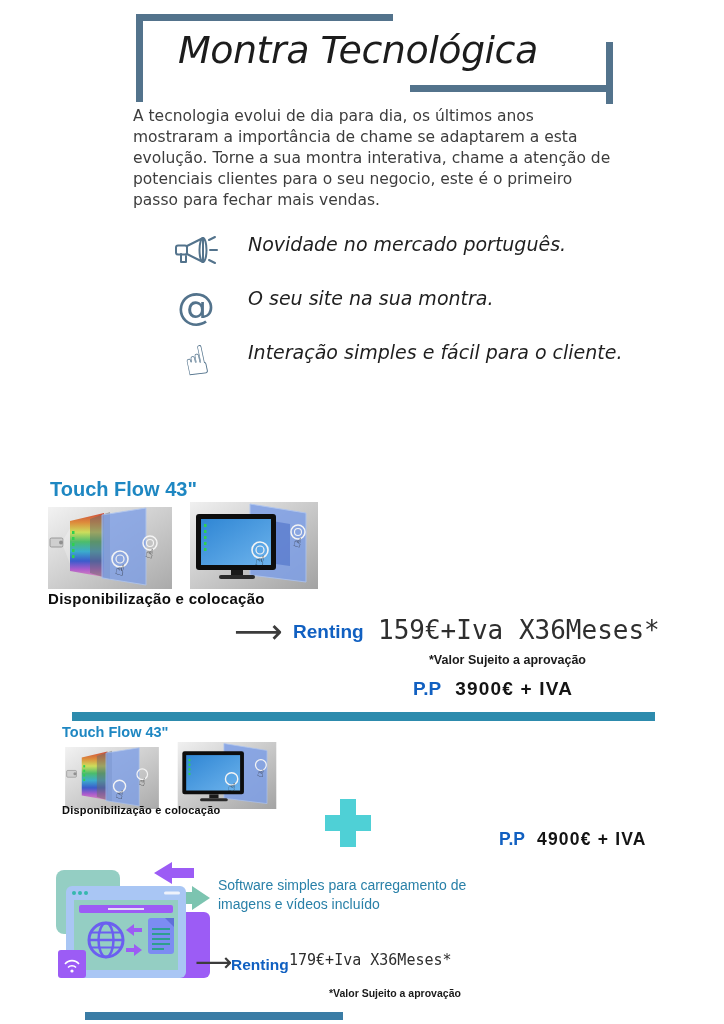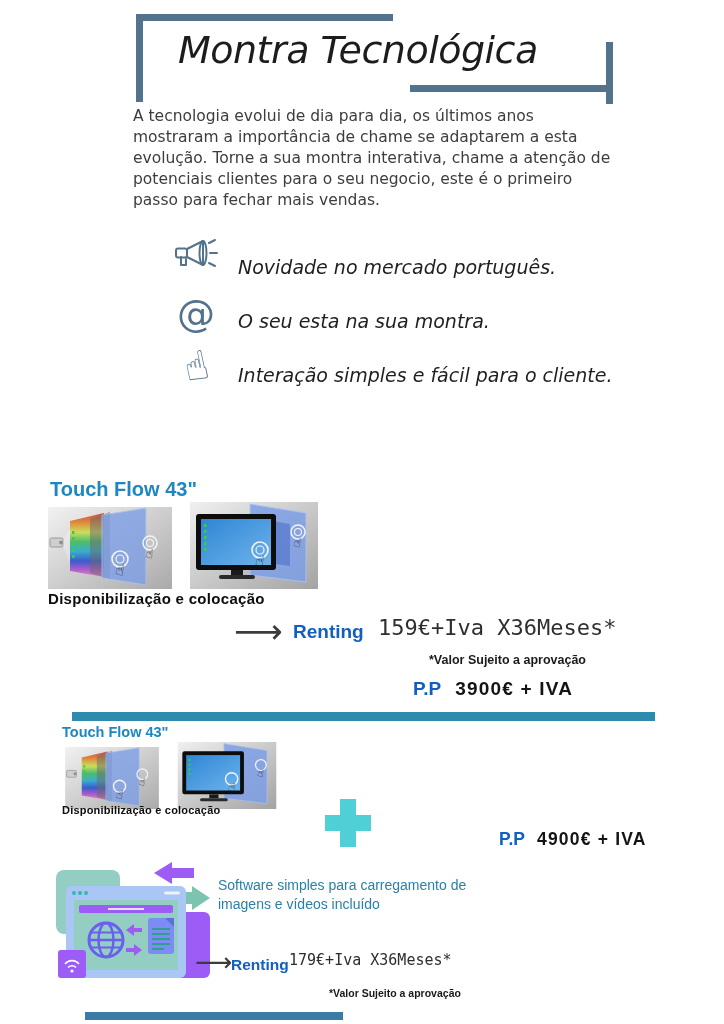--- a/index.html
+++ b/index.html
@@ -24,21 +24,21 @@
   .br-br-v{left:606px;top:42px;width:7px;height:62px}
 
   .title{position:absolute;left:178px;top:28px;width:420px;font-style:italic;
          font-size:38px;color:var(--ink);white-space:nowrap;letter-spacing:-0.5px}
 
   .intro{position:absolute;left:133px;top:106px;width:478px;font-size:15.5px;
          line-height:21px;color:#3d3d3d}
 
   
   .features{position:absolute;left:170px;top:233px;display:flex;flex-direction:column;gap:9px}
-  .feature{display:flex;align-items:flex-end;gap:16px;height:45px}
+  .feature{display:flex;align-items:flex-start;gap:26px;height:45px}
   .ficon{width:52px;display:flex;justify-content:center;align-items:center;color:var(--bracket)}
   .ftext{font-style:italic;font-size:19px;color:#1f1f1f;white-space:nowrap}
   .at-glyph{font-size:38px;font-weight:400;color:var(--bracket);line-height:1}
   .hand-glyph{font-size:40px;color:var(--bracket);line-height:1;transform:rotate(-12deg)}
 
   
   .h-product{position:absolute;font-weight:bold;color:var(--heading-blue);
              font-family:"Liberation Sans",sans-serif;white-space:nowrap}
   .h1{left:50px;top:478px;font-size:20px}
   .h2{left:62px;top:724px;font-size:14.5px}
@@ -53,21 +53,21 @@
 
   .arrow{position:absolute;color:#3c3c3c;font-family:"DejaVu Sans",sans-serif;line-height:1}
   .arrow1{left:234px;top:614px;font-size:34px}
   .arrow2{left:195px;top:949px;font-size:26px}
 
   .renting{position:absolute;font-family:"Liberation Sans",sans-serif;font-weight:bold;color:var(--accent-blue);white-space:nowrap}
   .rent1{left:293px;top:621px;font-size:19px}
   .rent2{left:231px;top:956px;font-size:15.5px}
 
   .price-mono{position:absolute;font-family:"DejaVu Sans Mono",monospace;color:#2e2e2e;white-space:nowrap}
-  .price1{left:378px;top:615px;font-size:22px}
+  .price1{left:378px;top:615px;font-size:26px}
   .price2{left:289px;top:951px;font-size:15px}
 
   .disclaimer{position:absolute;font-family:"Liberation Sans",sans-serif;font-weight:bold;color:#1a1a1a;white-space:nowrap}
   .disc1{left:429px;top:653px;font-size:12.5px}
   .disc2{left:329px;top:987px;font-size:10.5px}
 
   .pprow{position:absolute;display:flex;align-items:center;font-family:"Liberation Sans",sans-serif;font-weight:bold;white-space:nowrap}
   .pp1{left:413px;top:678px;font-size:19px;gap:14px}
   .pp2{left:499px;top:829px;font-size:17.5px;gap:12px}
   .pp-label{color:var(--accent-blue)}
@@ -111,21 +111,21 @@
             <path d="M39,17 L46,17"></path>
             <path d="M38,27 L44,30"></path>
         </svg>
       </div>
       <div class="ftext">Novidade no mercado português.</div>
     </div>
     <div class="feature">
       <div class="ficon">
         <div class="at-glyph">@</div>
       </div>
-      <div class="ftext">O seu esta na sua montra.</div>
+      <div class="ftext">O seu site na sua montra.</div>
     </div>
     <div class="feature">
       <div class="ficon">
         <div class="hand-glyph">☝</div>
       </div>
       <div class="ftext">Interação simples e fácil para o cliente.</div>
     </div>
   </div>
 
   <div class="h-product h1">Touch Flow 43"</div>

